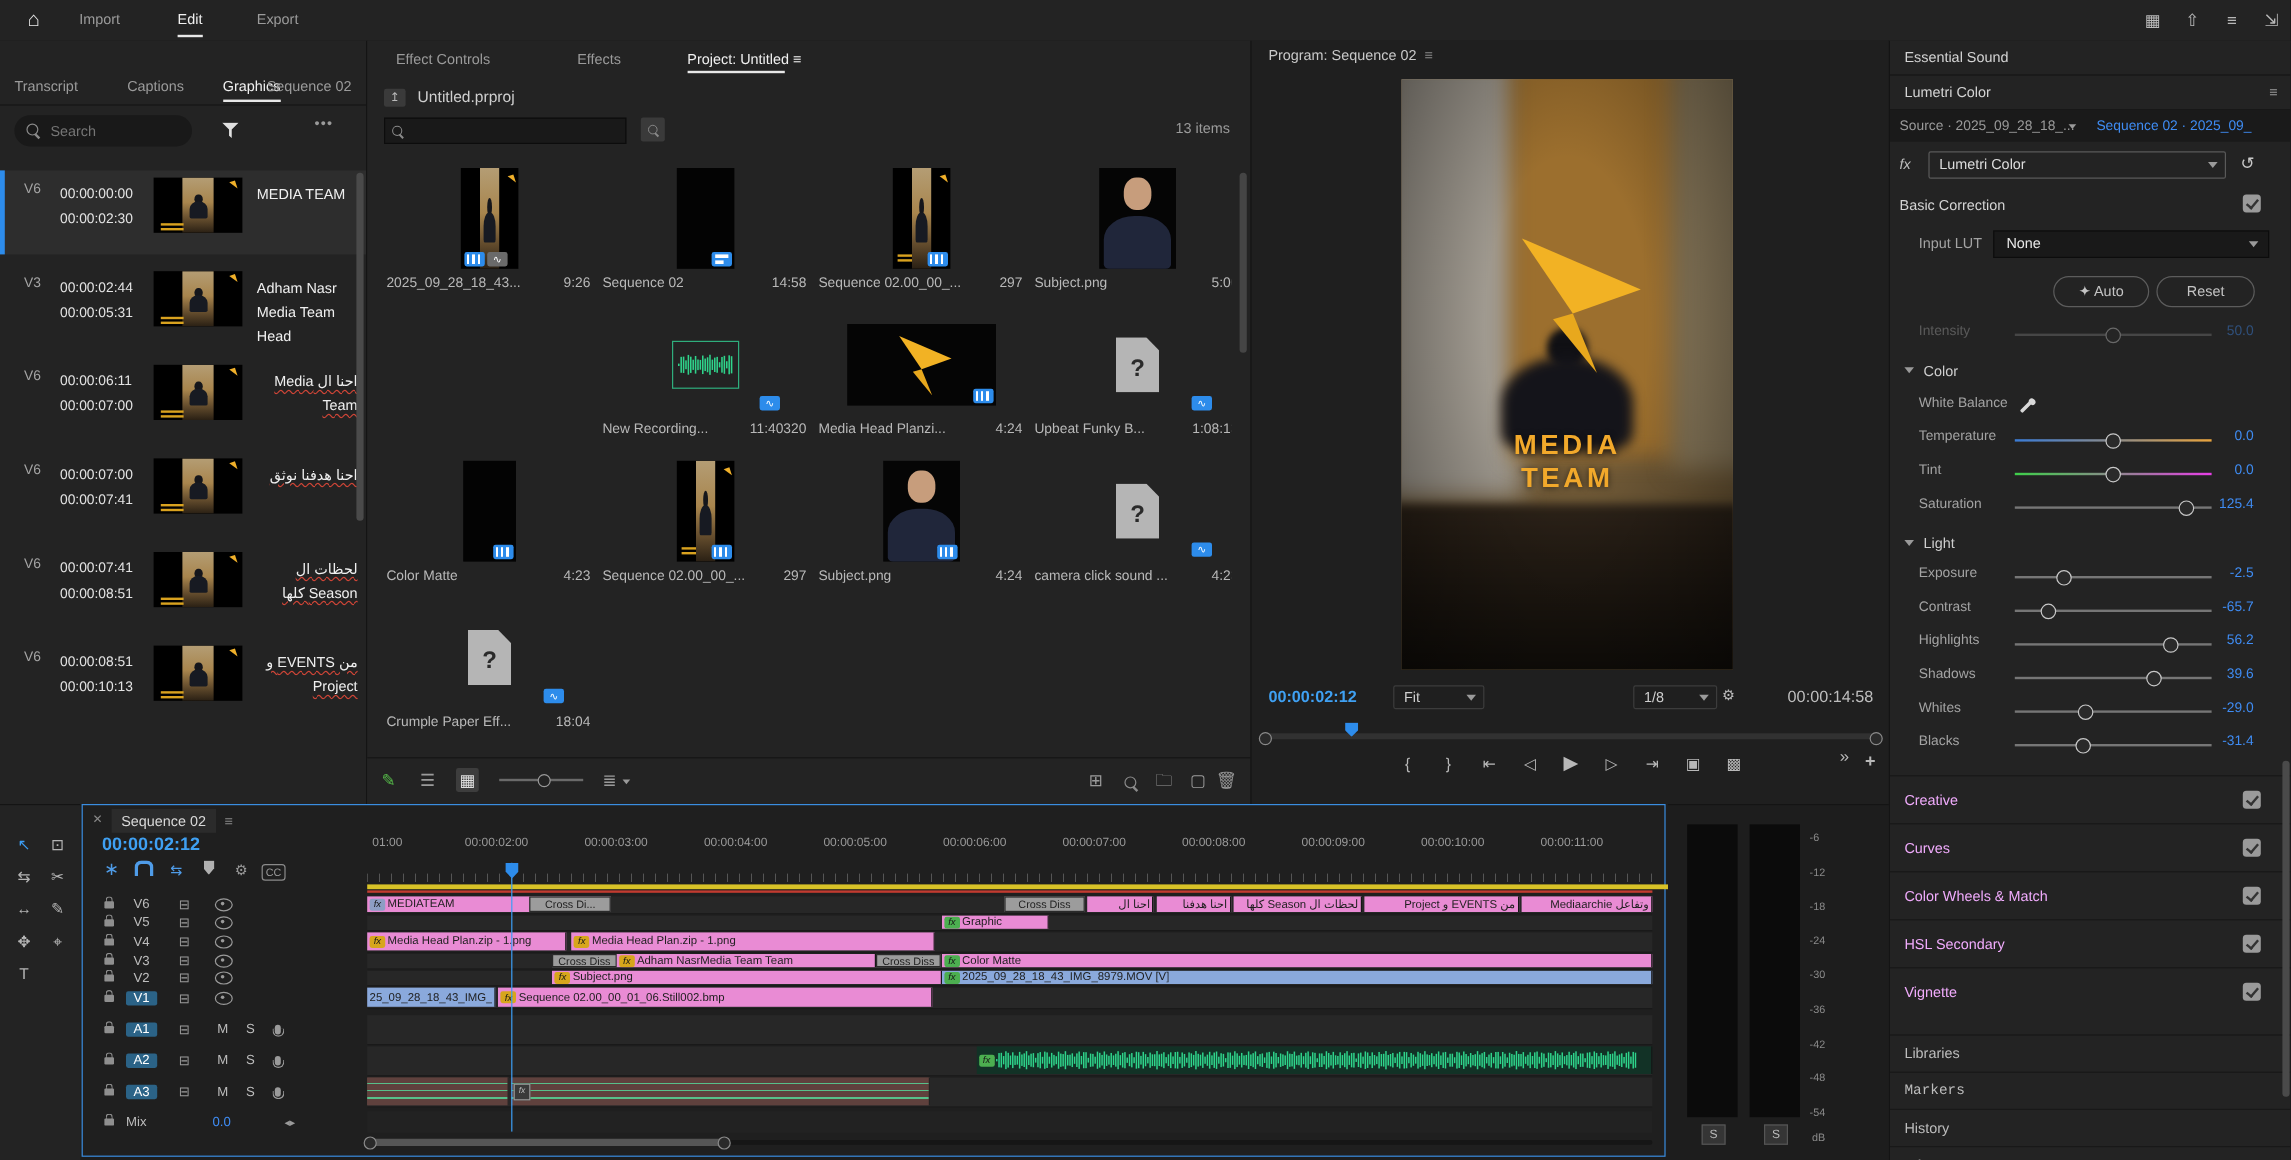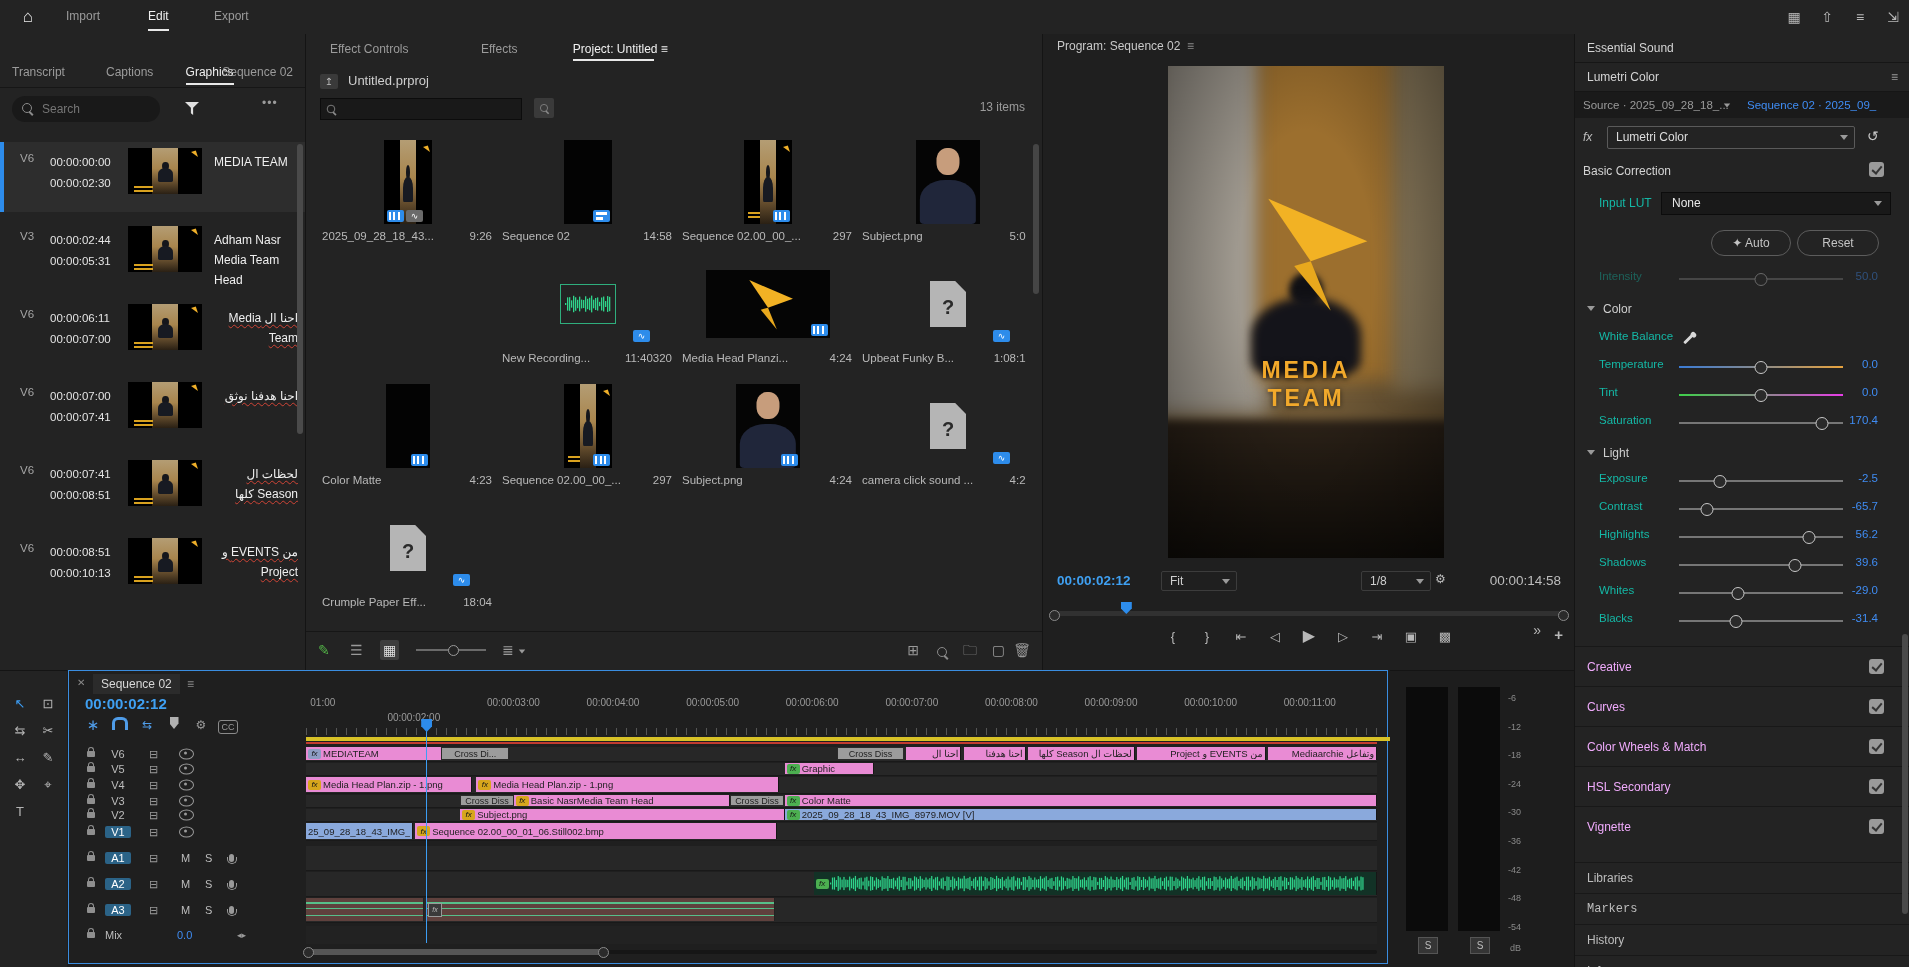--- a/index.html
+++ b/index.html
@@ -94,21 +94,21 @@
   .trans-btn{display:inline-block;width:34px;text-align:center;color:#b8b8b8;font-size:13px}
   #prog-scrub{position:absolute;left:8px;right:8px;top:568px;height:14px}
   #prog-scrub .bar{position:absolute;left:0;right:0;top:9px;height:5px;background:#313131;border-radius:3px}
   #prog-scrub .ph{position:absolute;top:0;width:11px;height:12px;background:#2d8ceb;clip-path:polygon(0 0,100% 0,100% 55%,50% 100%,0 55%)}
   .knob{position:absolute;top:8px;width:9px;height:9px;border:1.5px solid #8a8a8a;border-radius:50%;background:#2a2a2a}
   
   #lum-panel{left:1574px;top:34px;width:335px;height:933px;background:#232323;border-left:1px solid #141414}
   .lum-head{position:absolute;left:0;width:100%;height:28px;line-height:28px;border-bottom:1px solid #161616;color:#d4d4d4}
   .lum-head span{margin-left:12px}
   .lum-srcrow{position:absolute;left:0;top:58px;width:100%;height:26px;background:#1a1a1a;line-height:26px;font-size:11.5px}
-  .lum-lab{position:absolute;left:24px;color:#14b8a6}
+  .lum-lab{position:absolute;left:24px;color:#a3a3a3}
   .lum-val{position:absolute;right:32px;width:44px;text-align:right;color:#3f8cf3;font-size:11.5px}
   .lum-track{position:absolute;left:104px;top:8px;width:164px;height:2px;background:#767676}
   .lum-track.temp{background:linear-gradient(90deg,#3a7bd5,#8a8a8a 50%,#e8a33d)}
   .lum-track.tint{background:linear-gradient(90deg,#3ecf4a,#8a8a8a 50%,#e83de8)}
   .lum-thumb{position:absolute;top:-5.5px;width:11px;height:11px;border:1.5px solid #c8c8c8;border-radius:50%;background:#2a2a2a;transform:translateX(-50%)}
   .lum-slider{position:absolute;left:0;width:100%;height:20px;font-size:11.5px}
   .lum-sec{position:absolute;left:12px;color:#cfcfcf}
   .lum-sec .sc{display:inline-block;margin-right:8px;transform:translateY(-1px)}
   .lum-row{position:absolute;left:0;width:100%;border-top:1px solid #181818;color:#f0abfc}
   .pill{position:absolute;height:24px;border:1px solid #5c5c5c;border-radius:13px;color:#c4c4c4;text-align:center;line-height:24px;font-size:12px}
@@ -566,21 +566,21 @@
       <span class="lum-track tint">
             <i class="lum-thumb" style="left:50%"></i>
           </span>
       <span class="lum-val">0.0</span>
         </div>
         <div class="lum-slider" style="top: 380px;">
           <span class="lum-lab">Saturation</span>
       <span class="lum-track ">
             <i class="lum-thumb" style="left:87%"></i>
           </span>
-      <span class="lum-val">170.4</span>
+      <span class="lum-val">125.4</span>
         </div>
         <div class="lum-sec" style="top: 412px;"><span class="sc"><span class="chev"></span></span>Light</div>
         <div class="lum-slider" style="top: 438px;">
           <span class="lum-lab">Exposure</span>
       <span class="lum-track ">
             <i class="lum-thumb" style="left:25%"></i>
           </span>
       <span class="lum-val">-2.5</span>
         </div>
         <div class="lum-slider" style="top: 466px;">
@@ -655,21 +655,21 @@
     <div id="tl-toolbar">
         <span class="tlb-ic" style="left: 14px; color: rgb(79, 156, 232); font-size: 15px;">∗</span>
         <span class="tlb-ic" style="left: 41px;"><span class="i-magnet"></span></span>
         <span class="tlb-ic" style="left: 68px; color: rgb(79, 156, 232);">⇆</span>
         <span class="tlb-ic" style="left: 95px;"><span class="i-marker"></span></span>
         <span class="tlb-ic" style="left: 122px;">⚙</span>
         <span class="tlb-ic" style="left: 149px; border: 1px solid rgb(138, 138, 138); border-radius: 3px; font-size: 9px; width: 18px; height: 12px; line-height: 12px; top: 49px;">CC</span>
       </div>
     <div id="tl-ruler-labels" style="position:absolute;left:237px;right:10px;top:26px;height:16px">
         <span class="ruler-lab" style="left: 0.4%;">01:00</span>
-        <span class="ruler-lab" style="left: 7.6%; margin-top: 15px;">00:00:02:00</span>
+        <span class="ruler-lab" style="left: 7.6%;">00:00:02:00</span>
         <span class="ruler-lab" style="left: 16.9%;">00:00:03:00</span>
         <span class="ruler-lab" style="left: 26.2%;">00:00:04:00</span>
         <span class="ruler-lab" style="left: 35.5%;">00:00:05:00</span>
         <span class="ruler-lab" style="left: 44.8%;">00:00:06:00</span>
         <span class="ruler-lab" style="left: 54.1%;">00:00:07:00</span>
         <span class="ruler-lab" style="left: 63.4%;">00:00:08:00</span>
         <span class="ruler-lab" style="left: 72.7%;">00:00:09:00</span>
         <span class="ruler-lab" style="left: 82%;">00:00:10:00</span>
         <span class="ruler-lab" style="left: 91.3%;">00:00:11:00</span>
       </div>
@@ -743,21 +743,21 @@
           <span class="tname">V3</span>
           <span class="thc" style="left:80px;color:#9a9a9a">⊟</span>
           <span class="i-eye thc" style="left:110px"></span>
         </div>
         <div class="lane" style="top: 124px; height: 12px; border-bottom: 1px solid rgb(25, 25, 25);">
           <div class="clip trans" style="left: 14.4%; width: 5%;">
             <span>Cross Diss</span>
           </div>
           <div class="clip pink" style="left: 19.4%; width: 20.2%;">
             <span class="fxb" style="background:#d7a61c">fx</span>
-            <span>Basic NasrMedia Team Head</span>
+            <span>Adham NasrMedia Team Team</span>
           </div>
           <div class="clip trans" style="left: 39.6%; width: 5%;">
             <span>Cross Diss</span>
           </div>
           <div class="clip pink" style="left: 44.7%; width: 55.3%;">
             <span class="fxb" style="background:#4caf50">fx</span>
             <span>Color Matte</span>
           </div>
         </div>
         <div class="trow-head" style="top: 138px; height: 12px;">

